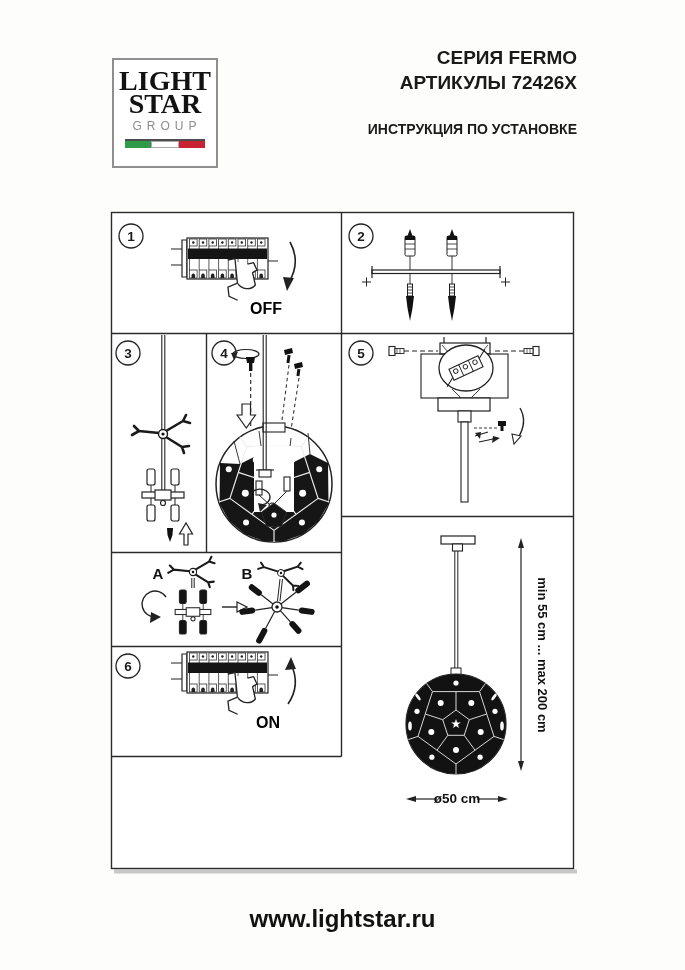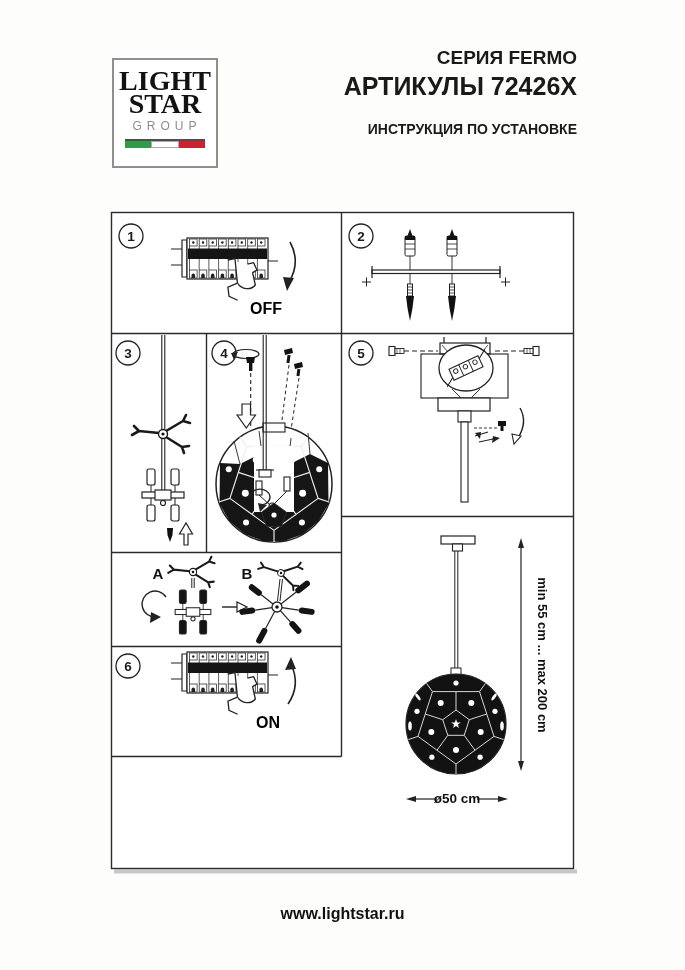--- a/index.html
+++ b/index.html
@@ -10,26 +10,26 @@
   .logo-box{left:112px;top:58px;width:106px;height:110px;border:2px solid #8f8f8f;
             box-sizing:border-box;text-align:center;padding-top:9px;background:#fff;}
   .logo-main{font-family:"Liberation Serif",serif;font-weight:bold;font-size:28px;
              line-height:23px;color:#121212;letter-spacing:0;}
   .logo-group{font-size:12px;letter-spacing:5px;color:#8d8d8d;margin-top:4px;padding-left:4px;}
   .logo-flag{margin:6px auto 0;width:80px;height:7px;border-top:2px solid #4d4d4d;display:flex;}
   .logo-flag span{flex:1;height:100%;box-sizing:border-box;}
   
   .hdr{right:108px;text-align:right;font-weight:bold;}
   .hdr-series{top:47px;font-size:19px;}
-  .hdr-articles{top:72px;font-size:25px;}
+  .hdr-articles{top:72px;font-size:19px;}
   .hdr-title{top:117px;font-size:14px;line-height:24px;}
   
   .qr-label{top:753px;font-size:14px;font-weight:bold;letter-spacing:.5px;color:#2b2b2b;}
   .notes{left:127px;top:823px;font-size:12.5px;line-height:17px;color:#1b1b1b;}
-  .footer{left:0;right:0;top:905px;text-align:center;font-size:16px;font-weight:bold;color:#111;}
+  .footer{left:0;right:0;top:905px;text-align:center;font-size:24px;font-weight:bold;color:#111;}
   svg.art{left:0;top:0;pointer-events:none;}
   svg text{font-family:"Liberation Sans",sans-serif;}
   .qr{background:#fff;}
 </style>
 </head>
 <body>
 
 <div class="page">
 
   <div class="abs hdr hdr-series">СЕРИЯ FERMO</div>

